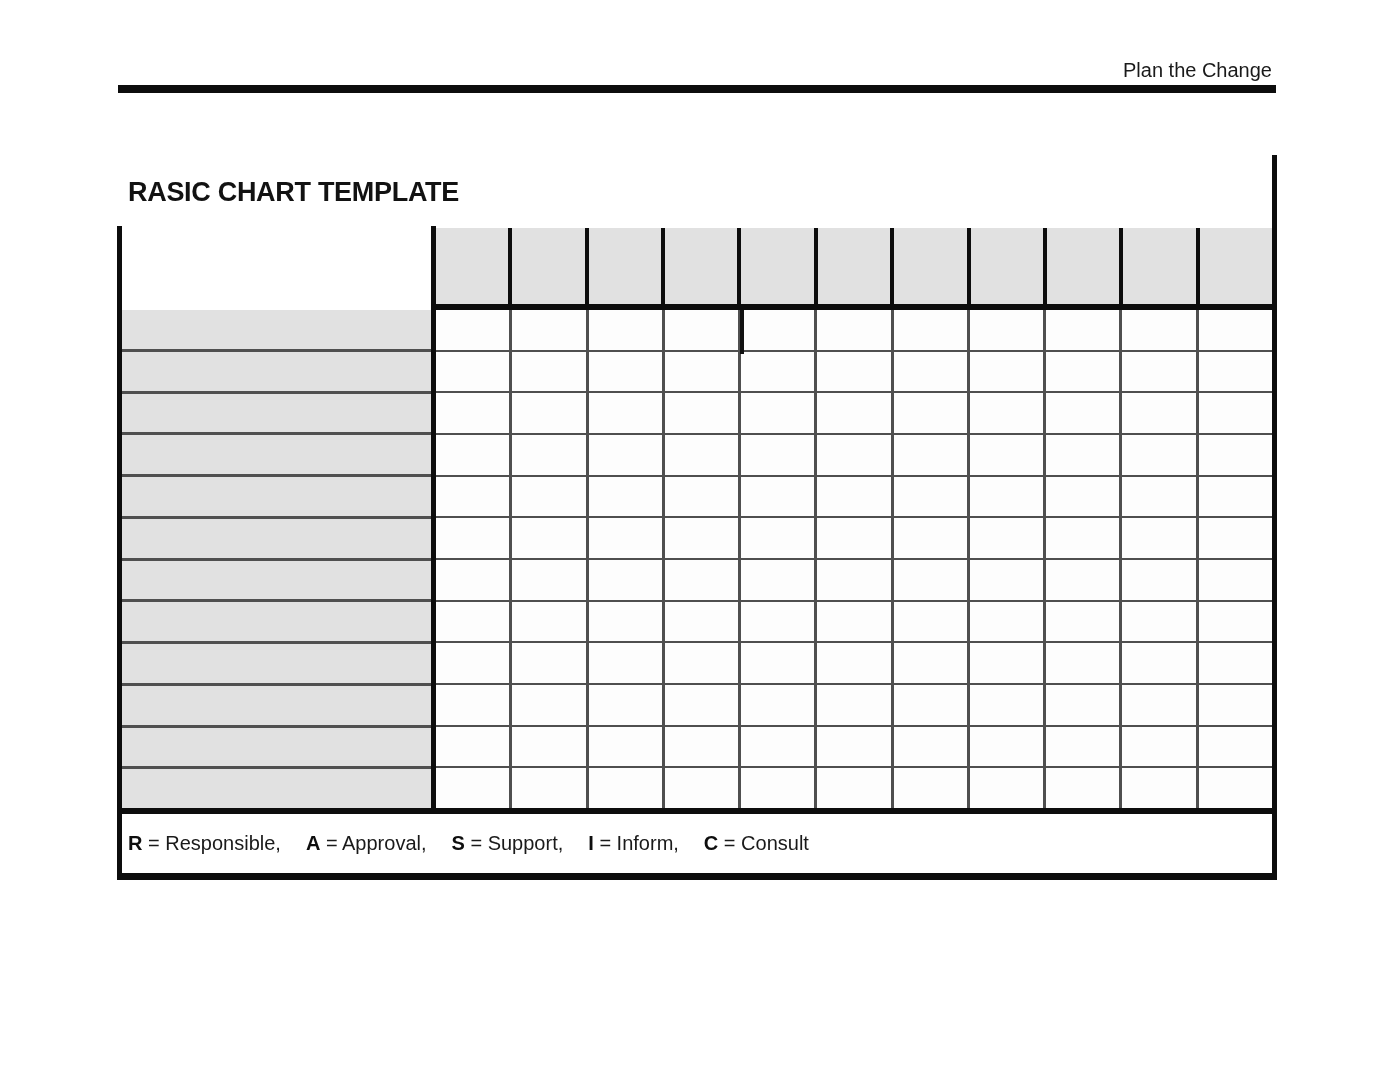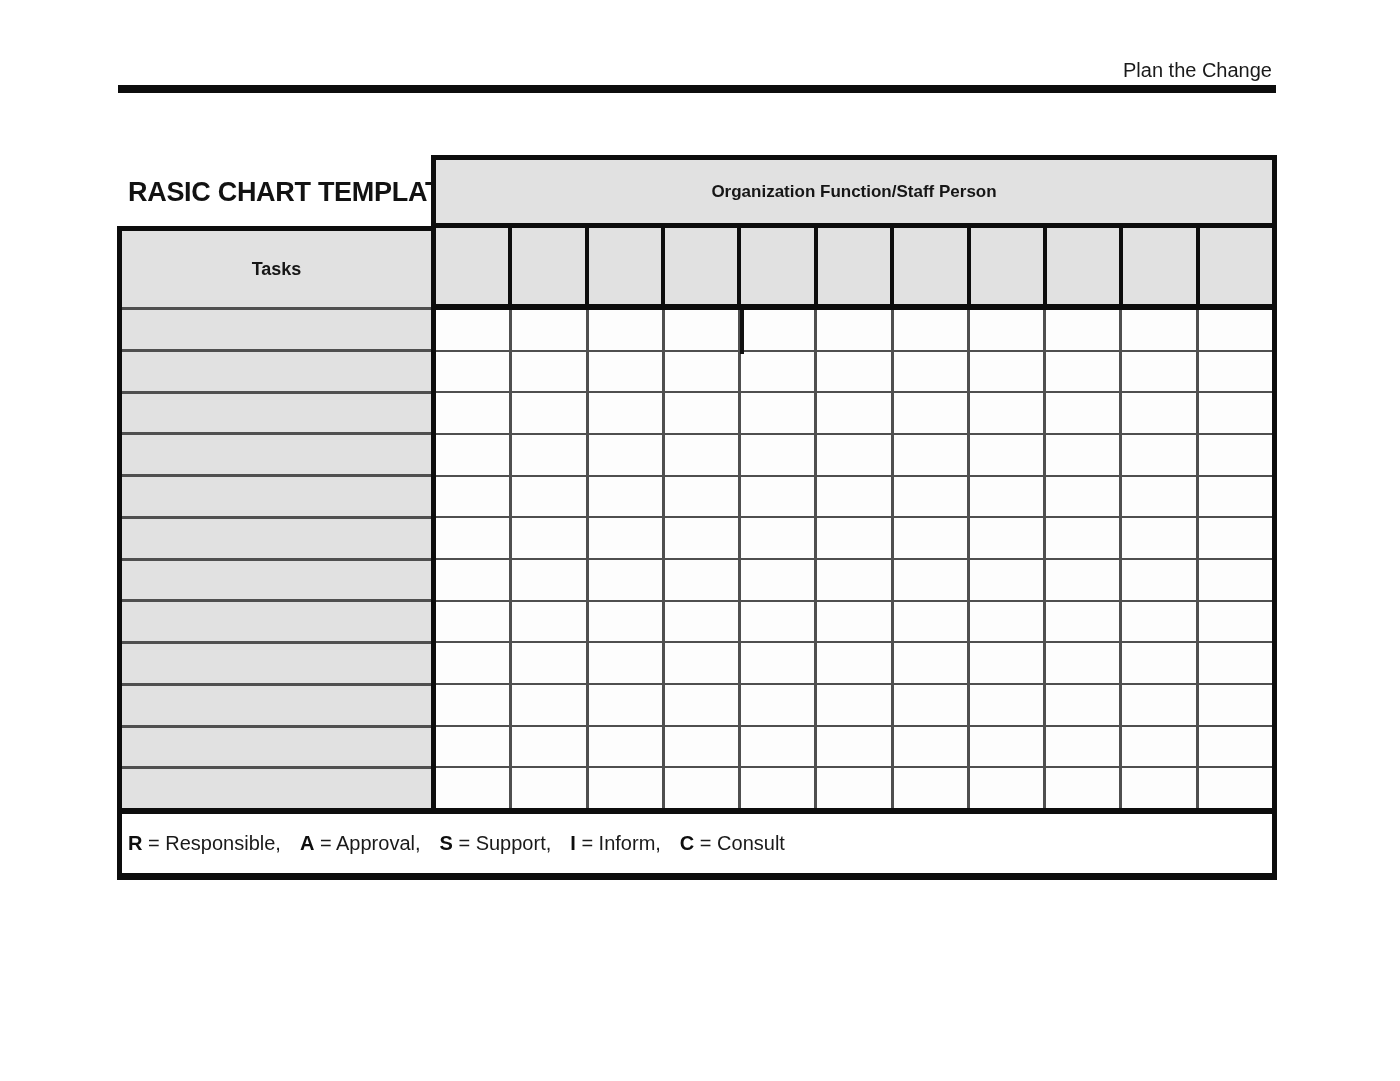--- a/index.html
+++ b/index.html
@@ -149,41 +149,35 @@
     height: 59px;
     background: #ffffff;
     display: flex;
     align-items: center;
     padding-left: 6px;
     box-sizing: border-box;
     font-size: 20px;
     color: #1a1a1a;
   }
   .legend-item { white-space: nowrap; }
-  .legend-item + .legend-item { margin-left: 19px; }
+  .legend-item + .legend-item { margin-left: 25px; }
   .legend-item b { color: #0e0e0e; }
 </style>
 </head>
 <body>
 
 <div class="page">
 
   <div class="plan-change">Plan the Change</div>
 
   <div class="top-rule"></div>
 
   <div class="page-title">RASIC CHART TEMPLATE</div>
 
-  <div class="org-header">
-    <span>Organization Function/Staff Person</span>
-  </div>
-
-  <div class="tasks-header">
-    <span>Tasks</span>
-  </div>
+
 
   <div class="col-header-row" id="colHeaderRow">
       <div class="col-header-cell"></div>
       <div class="col-header-cell"></div>
       <div class="col-header-cell"></div>
       <div class="col-header-cell"></div>
       <div class="col-header-cell"></div>
       <div class="col-header-cell"></div>
       <div class="col-header-cell"></div>
       <div class="col-header-cell"></div>

